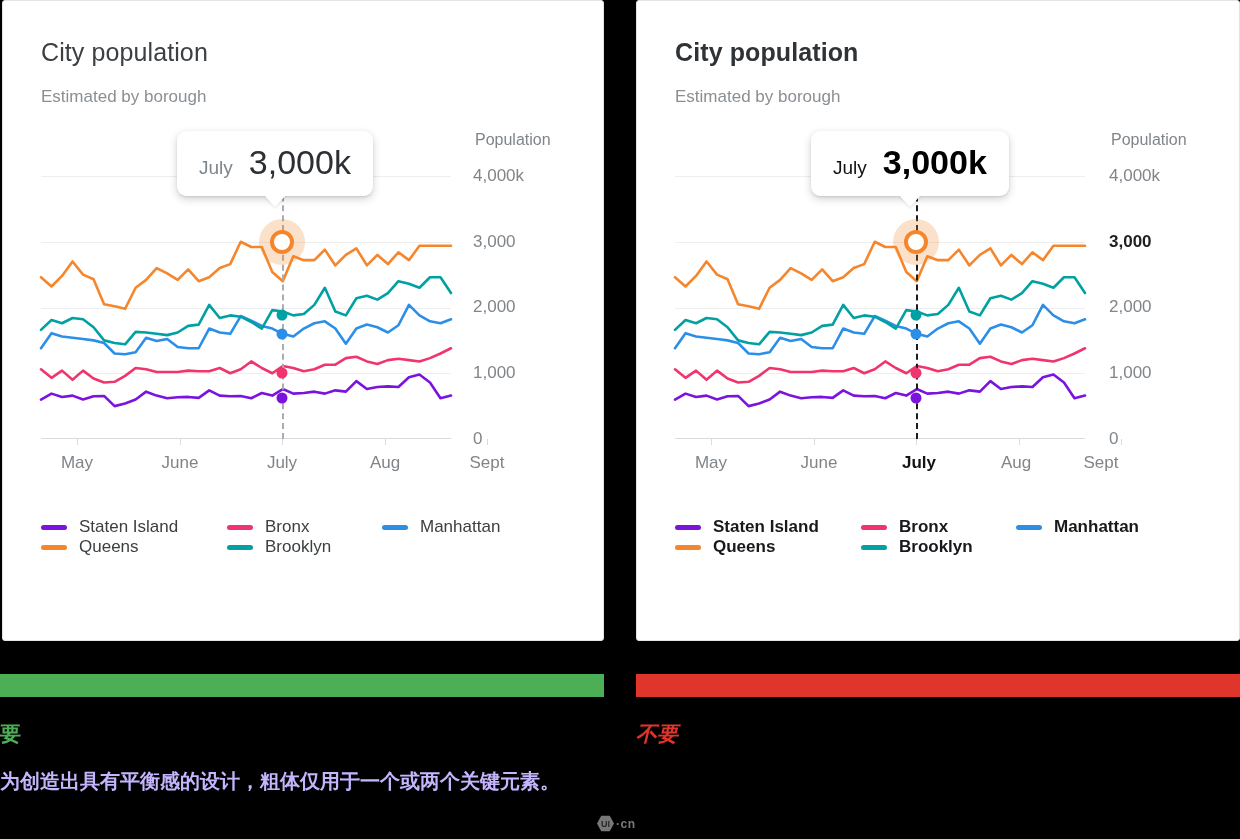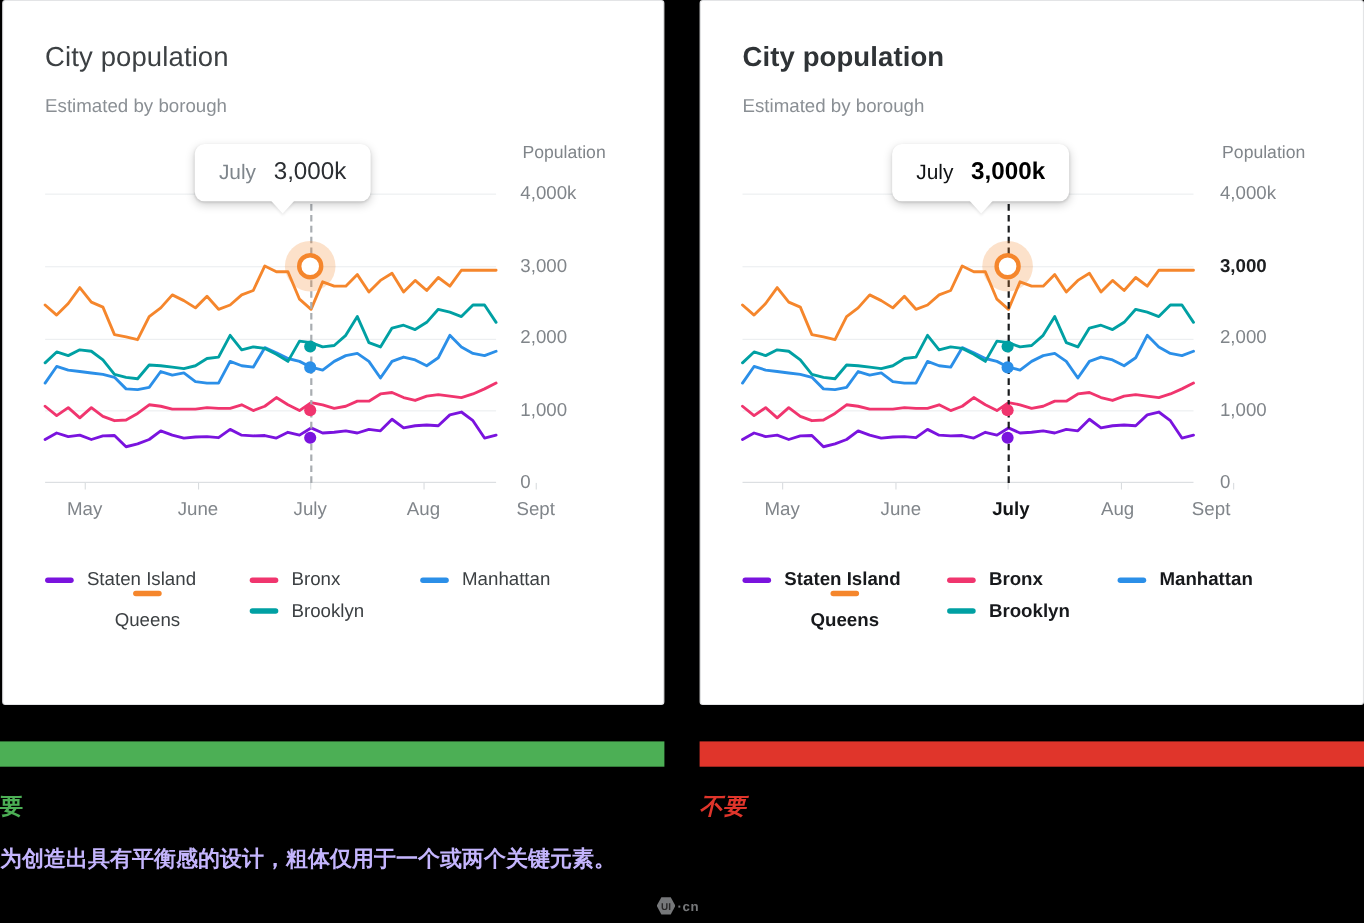--- a/index.html
+++ b/index.html
@@ -149,21 +149,21 @@
     background: #ffffff;
     border-radius: 9px;
     box-shadow: 0 3px 9px rgba(0,0,0,0.18), 0 1px 2px rgba(0,0,0,0.10);
     padding: 12px 22px 14px 22px;
     display: flex;
     align-items: baseline;
     gap: 16px;
     white-space: nowrap;
   }
   .tooltip .tt-month { font-size: 19px; color: #7f868c; }
-  .tooltip .tt-value { font-size: 22px; color: #2c2f33; }
+  .tooltip .tt-value { font-size: 34px; color: #2c2f33; }
   .tooltip.bold .tt-month { color: #101214; }
   .tooltip.bold .tt-value { font-weight: bold; color: #000000; }
   .tt-pointer {
     position: absolute;
     left: 50%;
     bottom: -11px;
     margin-left: -11px;
     width: 0; height: 0;
     border-left: 11px solid transparent;
     border-right: 11px solid transparent;
@@ -191,21 +191,21 @@
   .legend.bold .legend-item { font-weight: bold; color: #17191c; }
   .legend-swatch {
     width: 26px;
     height: 5px;
     border-radius: 3px;
     flex: none;
   }
   .legend-item:nth-child(1) { width: 186px; margin-right: 0; }
   .legend-item:nth-child(2) { width: 155px; margin-right: 0; }
   .legend-item:nth-child(3) { margin-right: 0; }
-  .legend-item:nth-child(4) { width: 186px; margin-right: 0; flex-direction: column; }
+  .legend-item:nth-child(4) { width: 186px; margin-right: 0; }
 
   
   .caption {
     position: absolute;
     width: 604px;
   }
   .caption-left  { left: 0;   top: 674px; width: 604px; }
   .caption-right { left: 636px; top: 674px; width: 604px; font-style: italic; }
 
   .rule {

